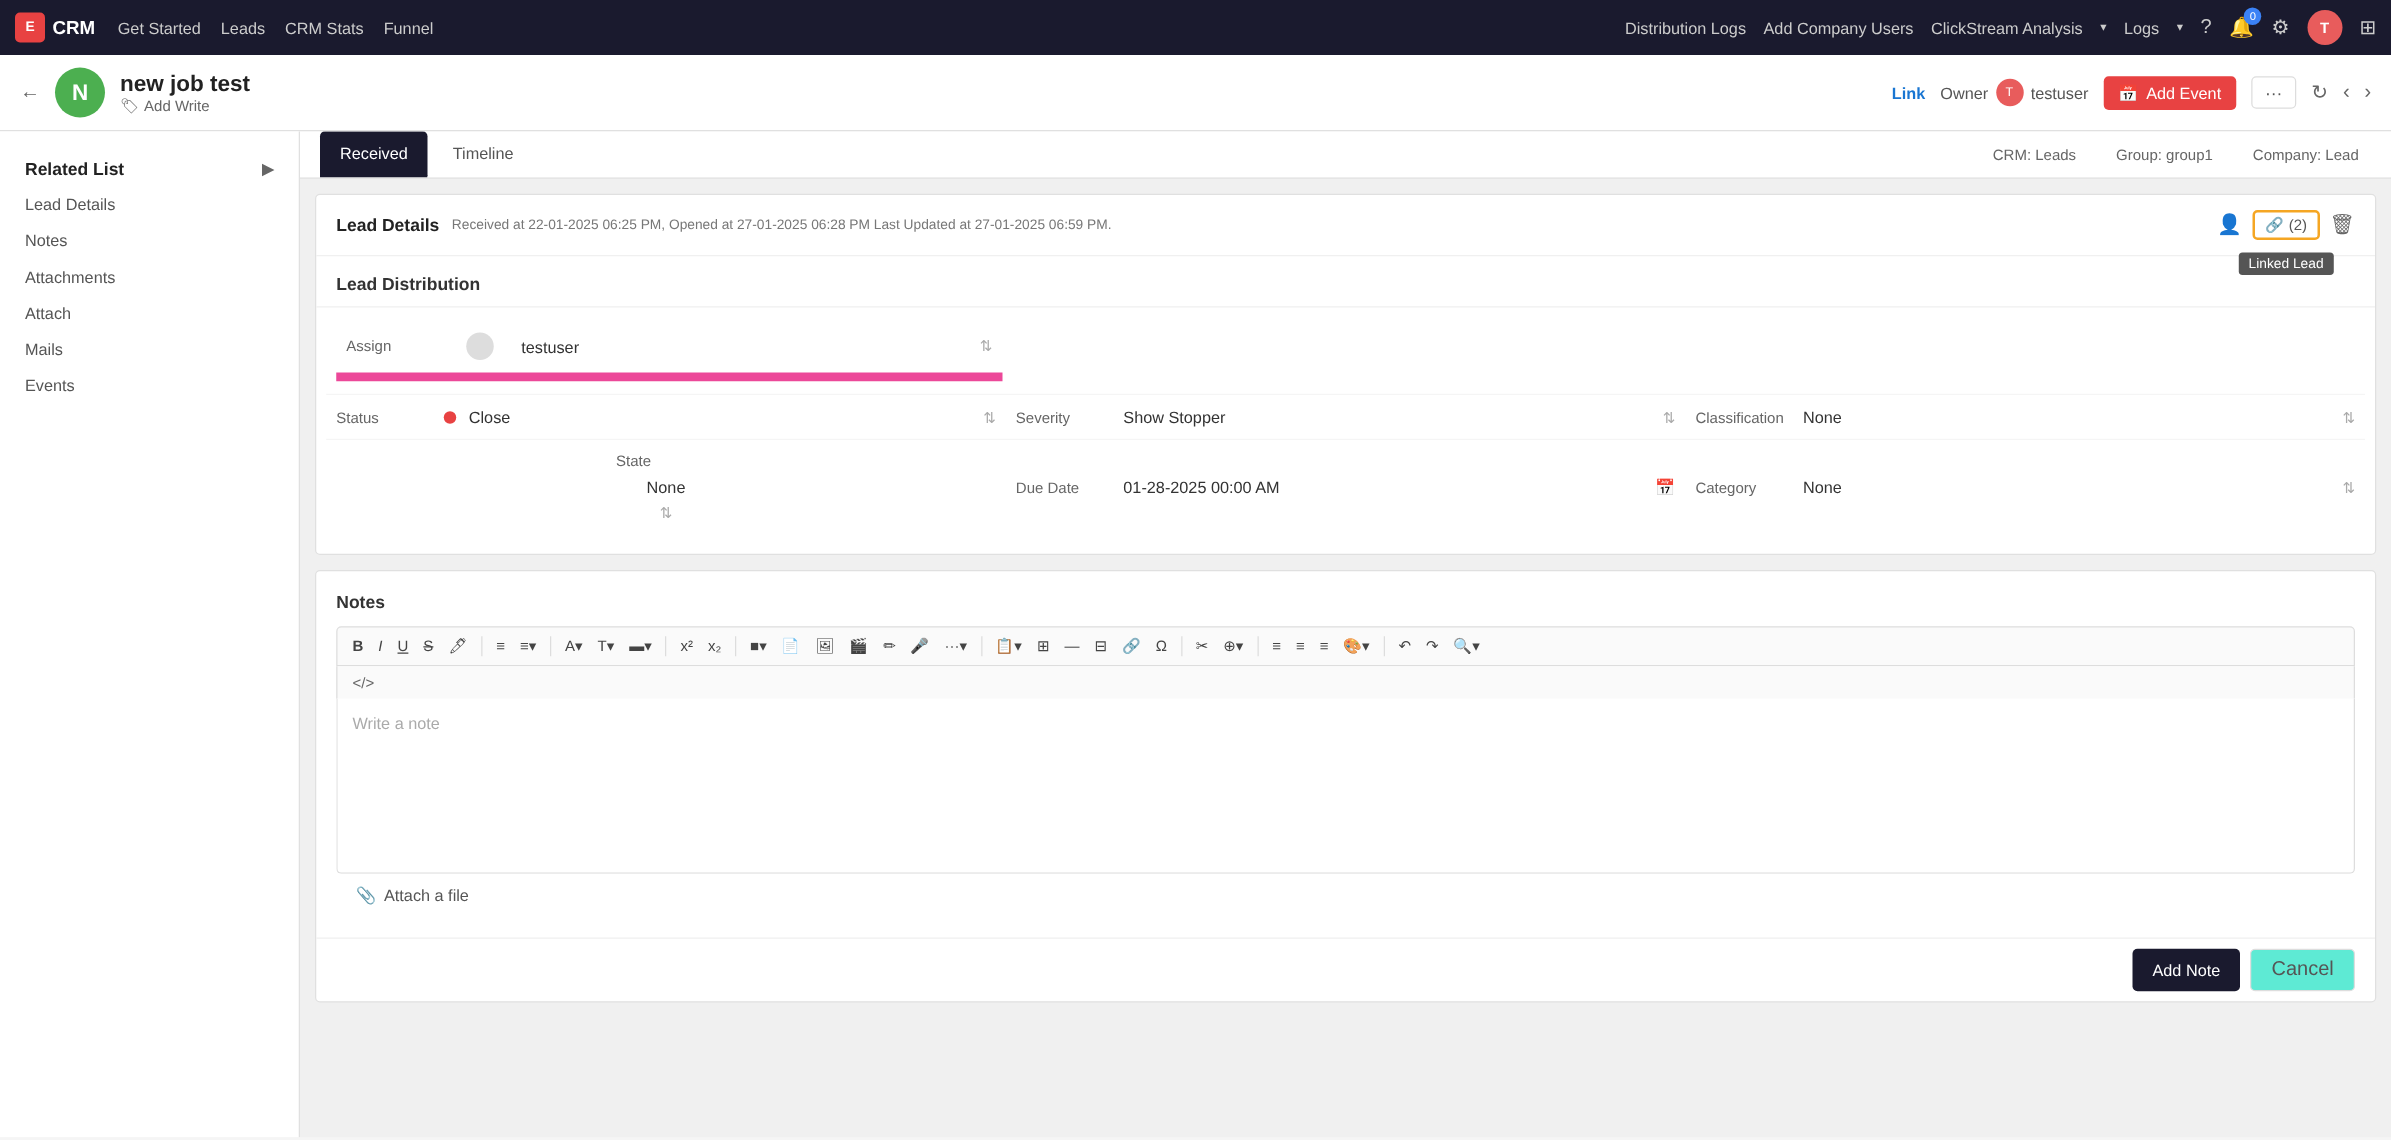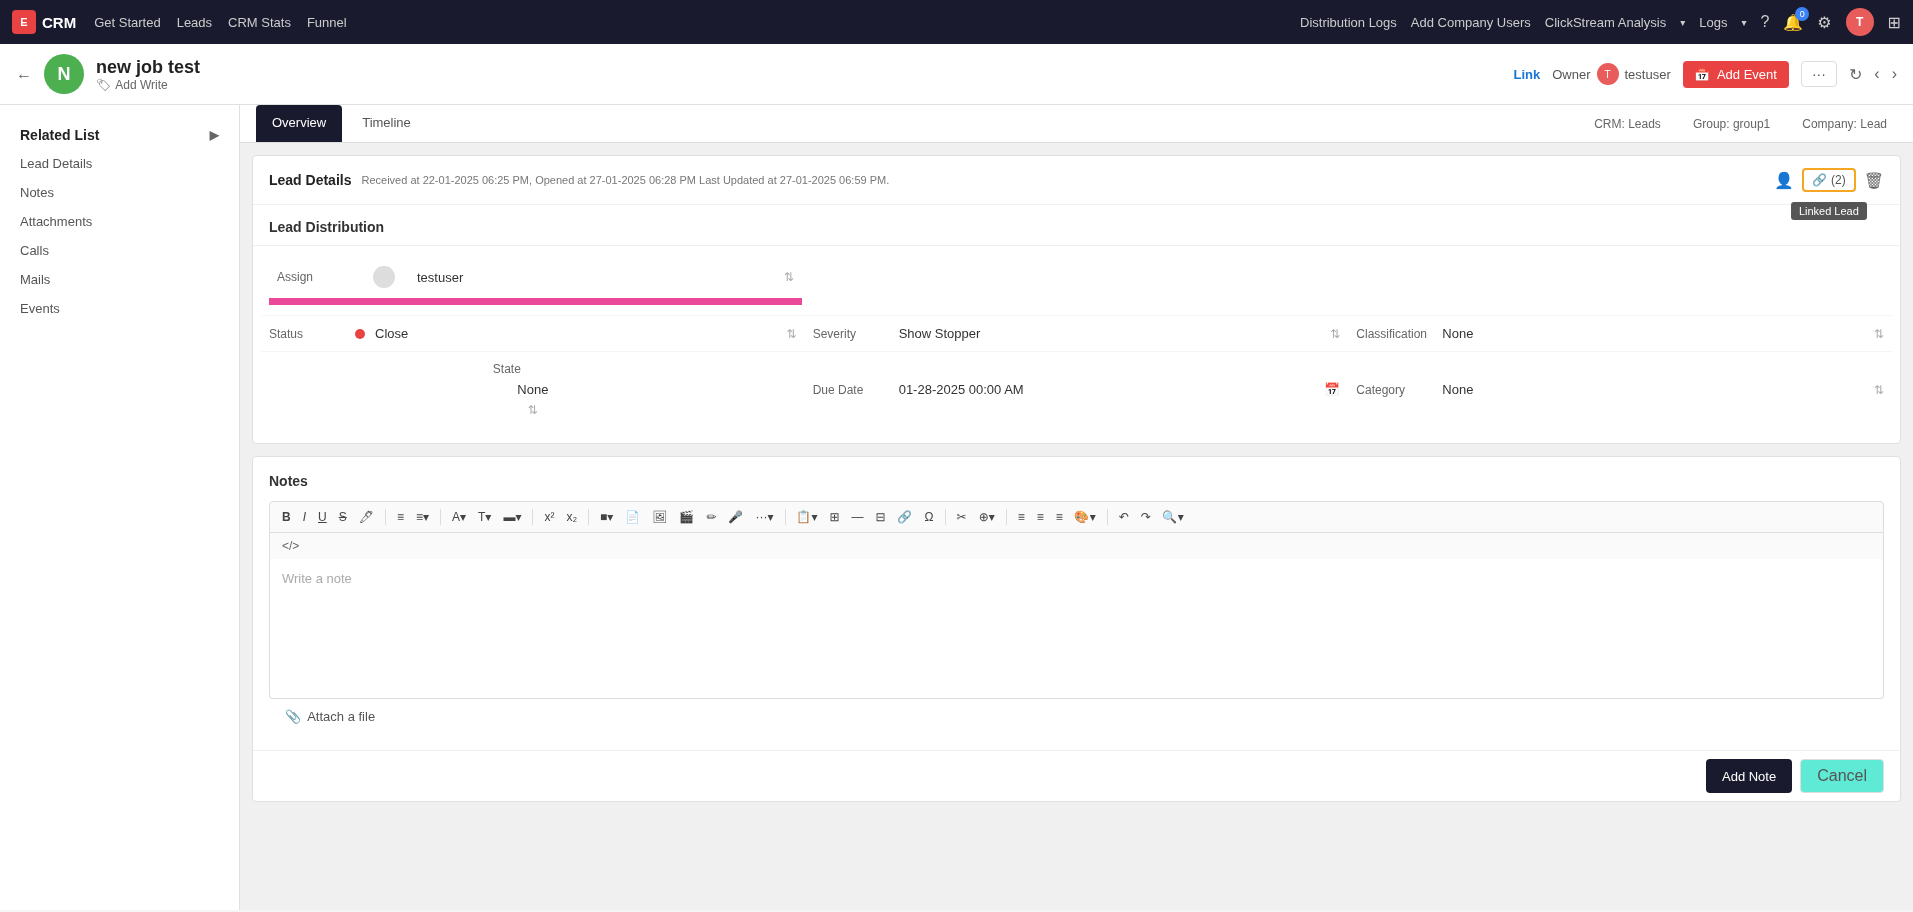--- a/index.html
+++ b/index.html
@@ -525,30 +525,30 @@
 <div class="main-layout">
 
   <div class="sidebar">
     <div class="sidebar-section-title">
       <span>Related List</span>
       <span class="sidebar-toggle">▶</span>
     </div>
     <div class="sidebar-item">Lead Details</div>
     <div class="sidebar-item">Notes</div>
     <div class="sidebar-item">Attachments</div>
-    <div class="sidebar-item">Calls</div>
+    <div class="sidebar-item">Attach</div>
     <div class="sidebar-item">Mails</div>
     <div class="sidebar-item">Events</div>
   </div>
 
   <div class="content-area">
 
     <div class="tabs-bar">
       <div class="tabs-left">
-        <div class="tab active">Overview</div>
+        <div class="tab active">Received</div>
         <div class="tab">Timeline</div>
       </div>
       <div class="tabs-right">
         <span>CRM: Leads</span>
         <span>Group: group1</span>
         <span>Company: Lead</span>
       </div>
     </div>
 
     <div class="card">

